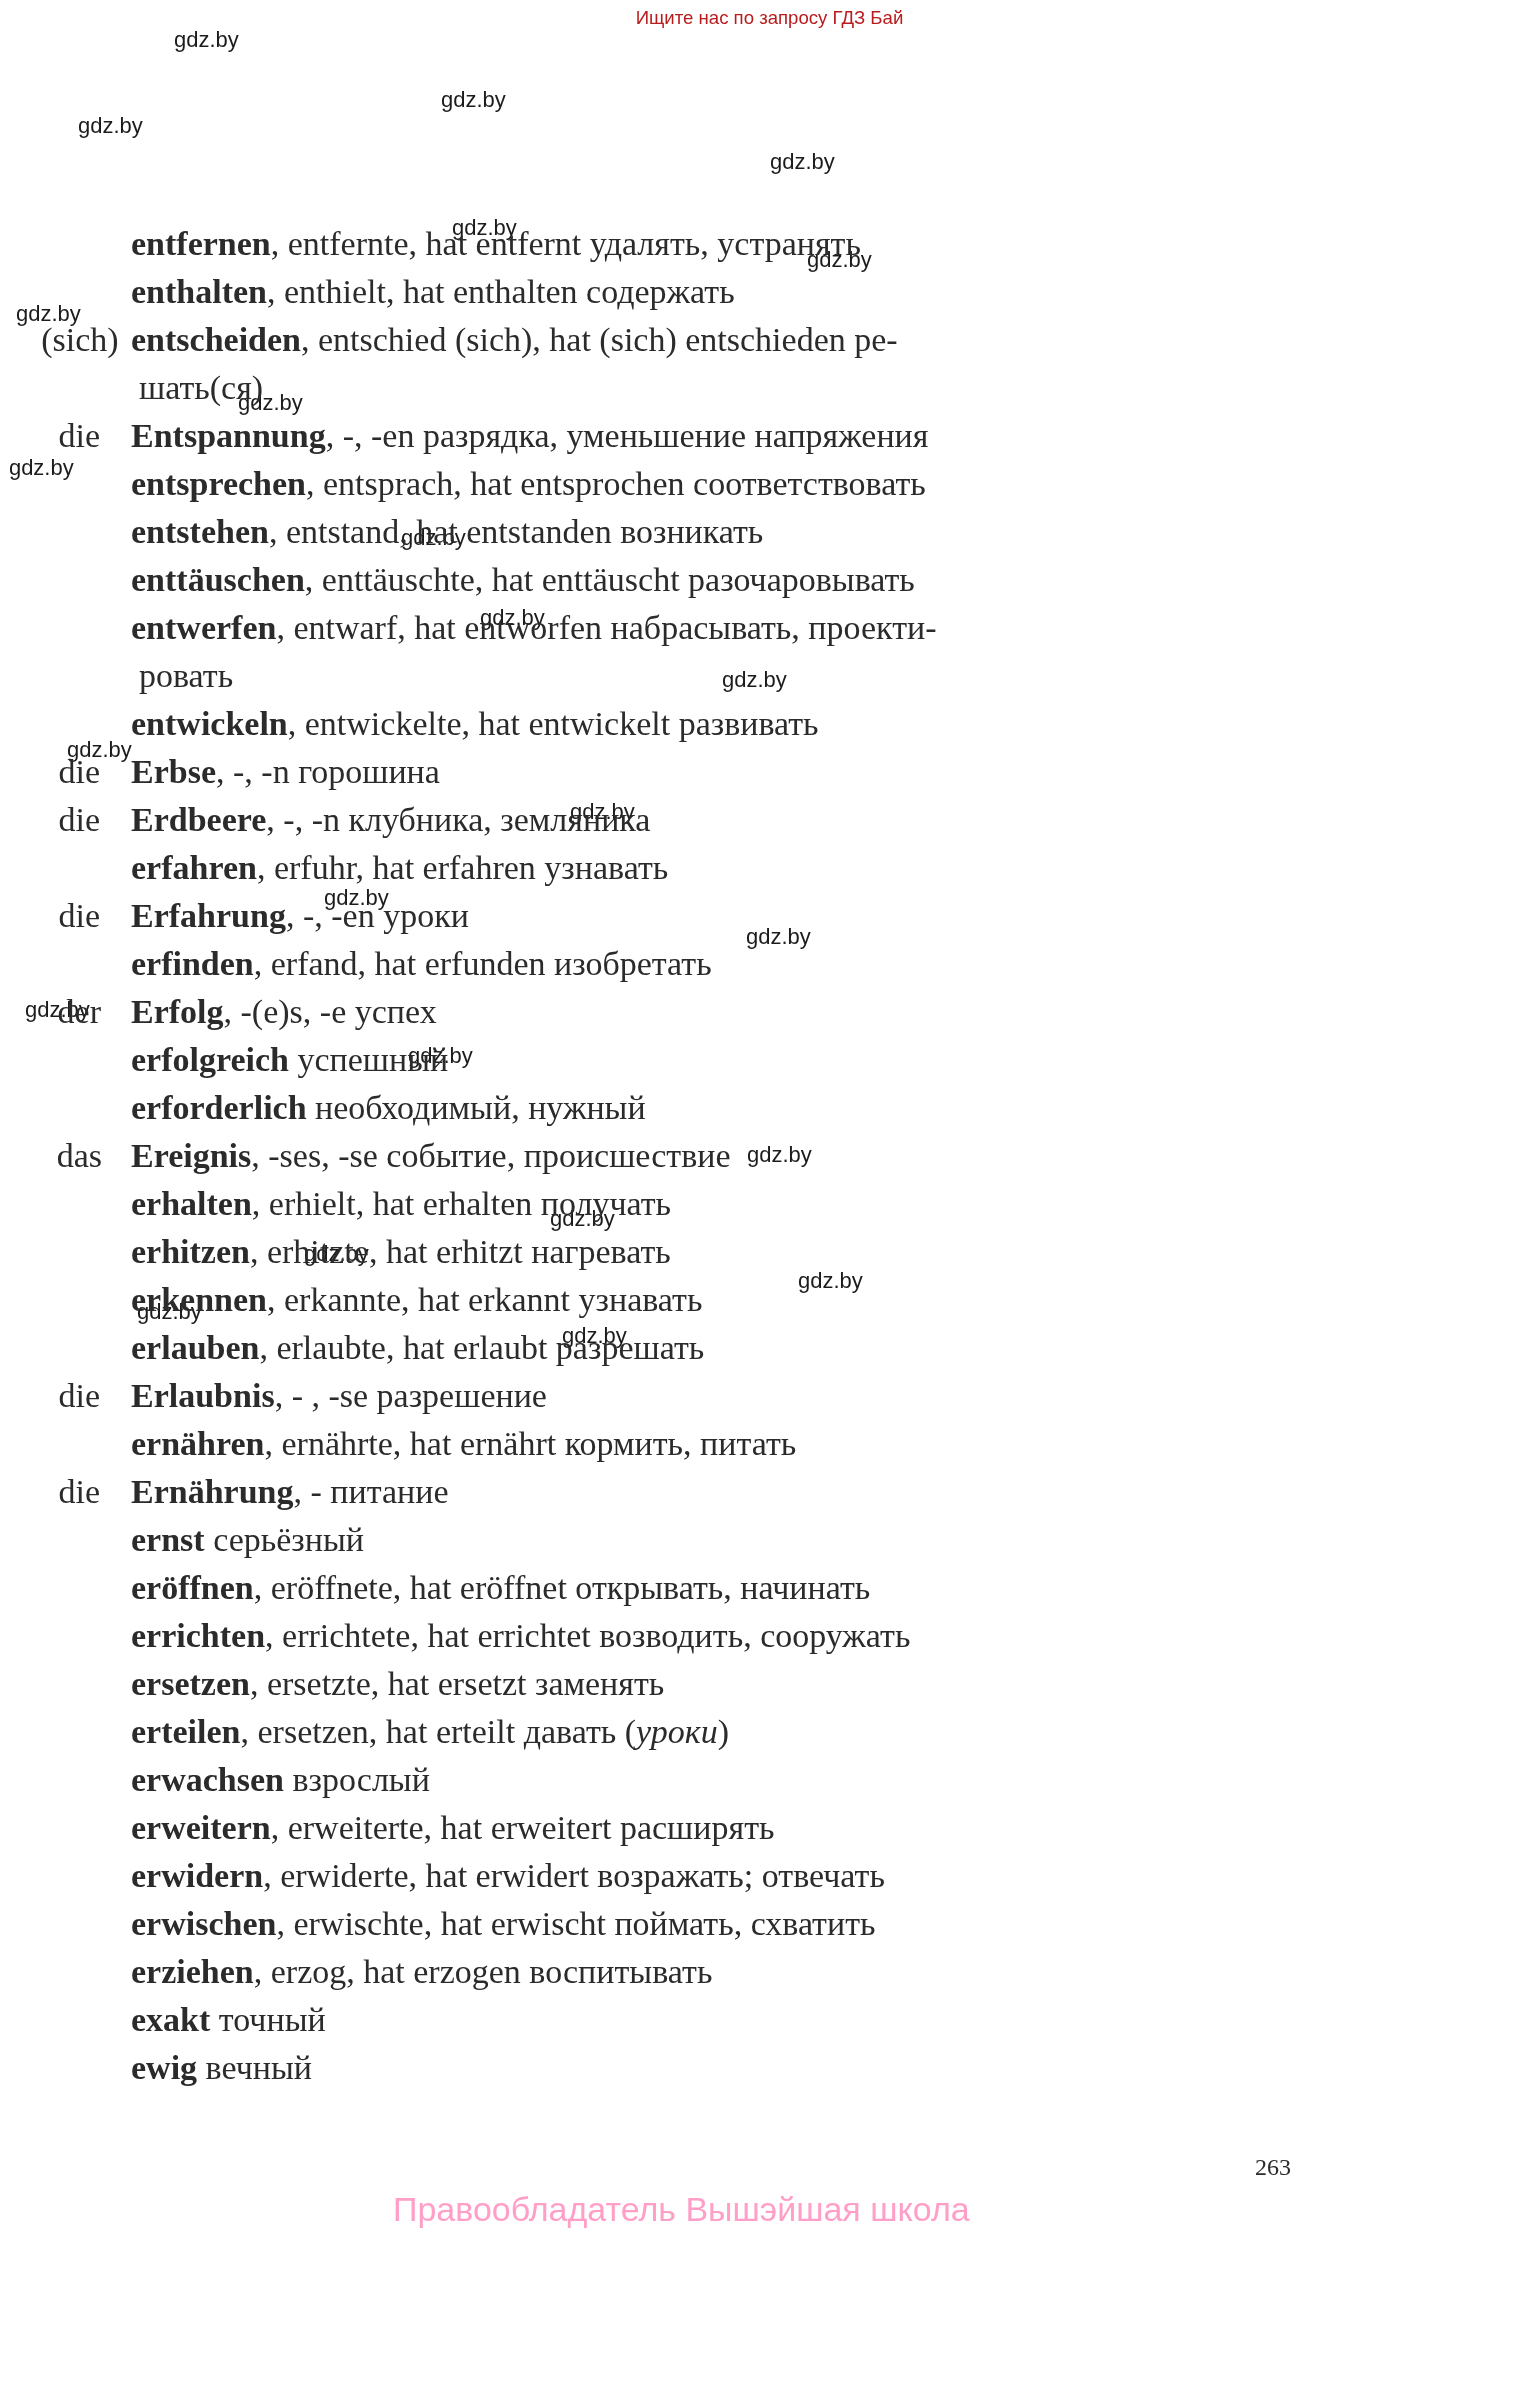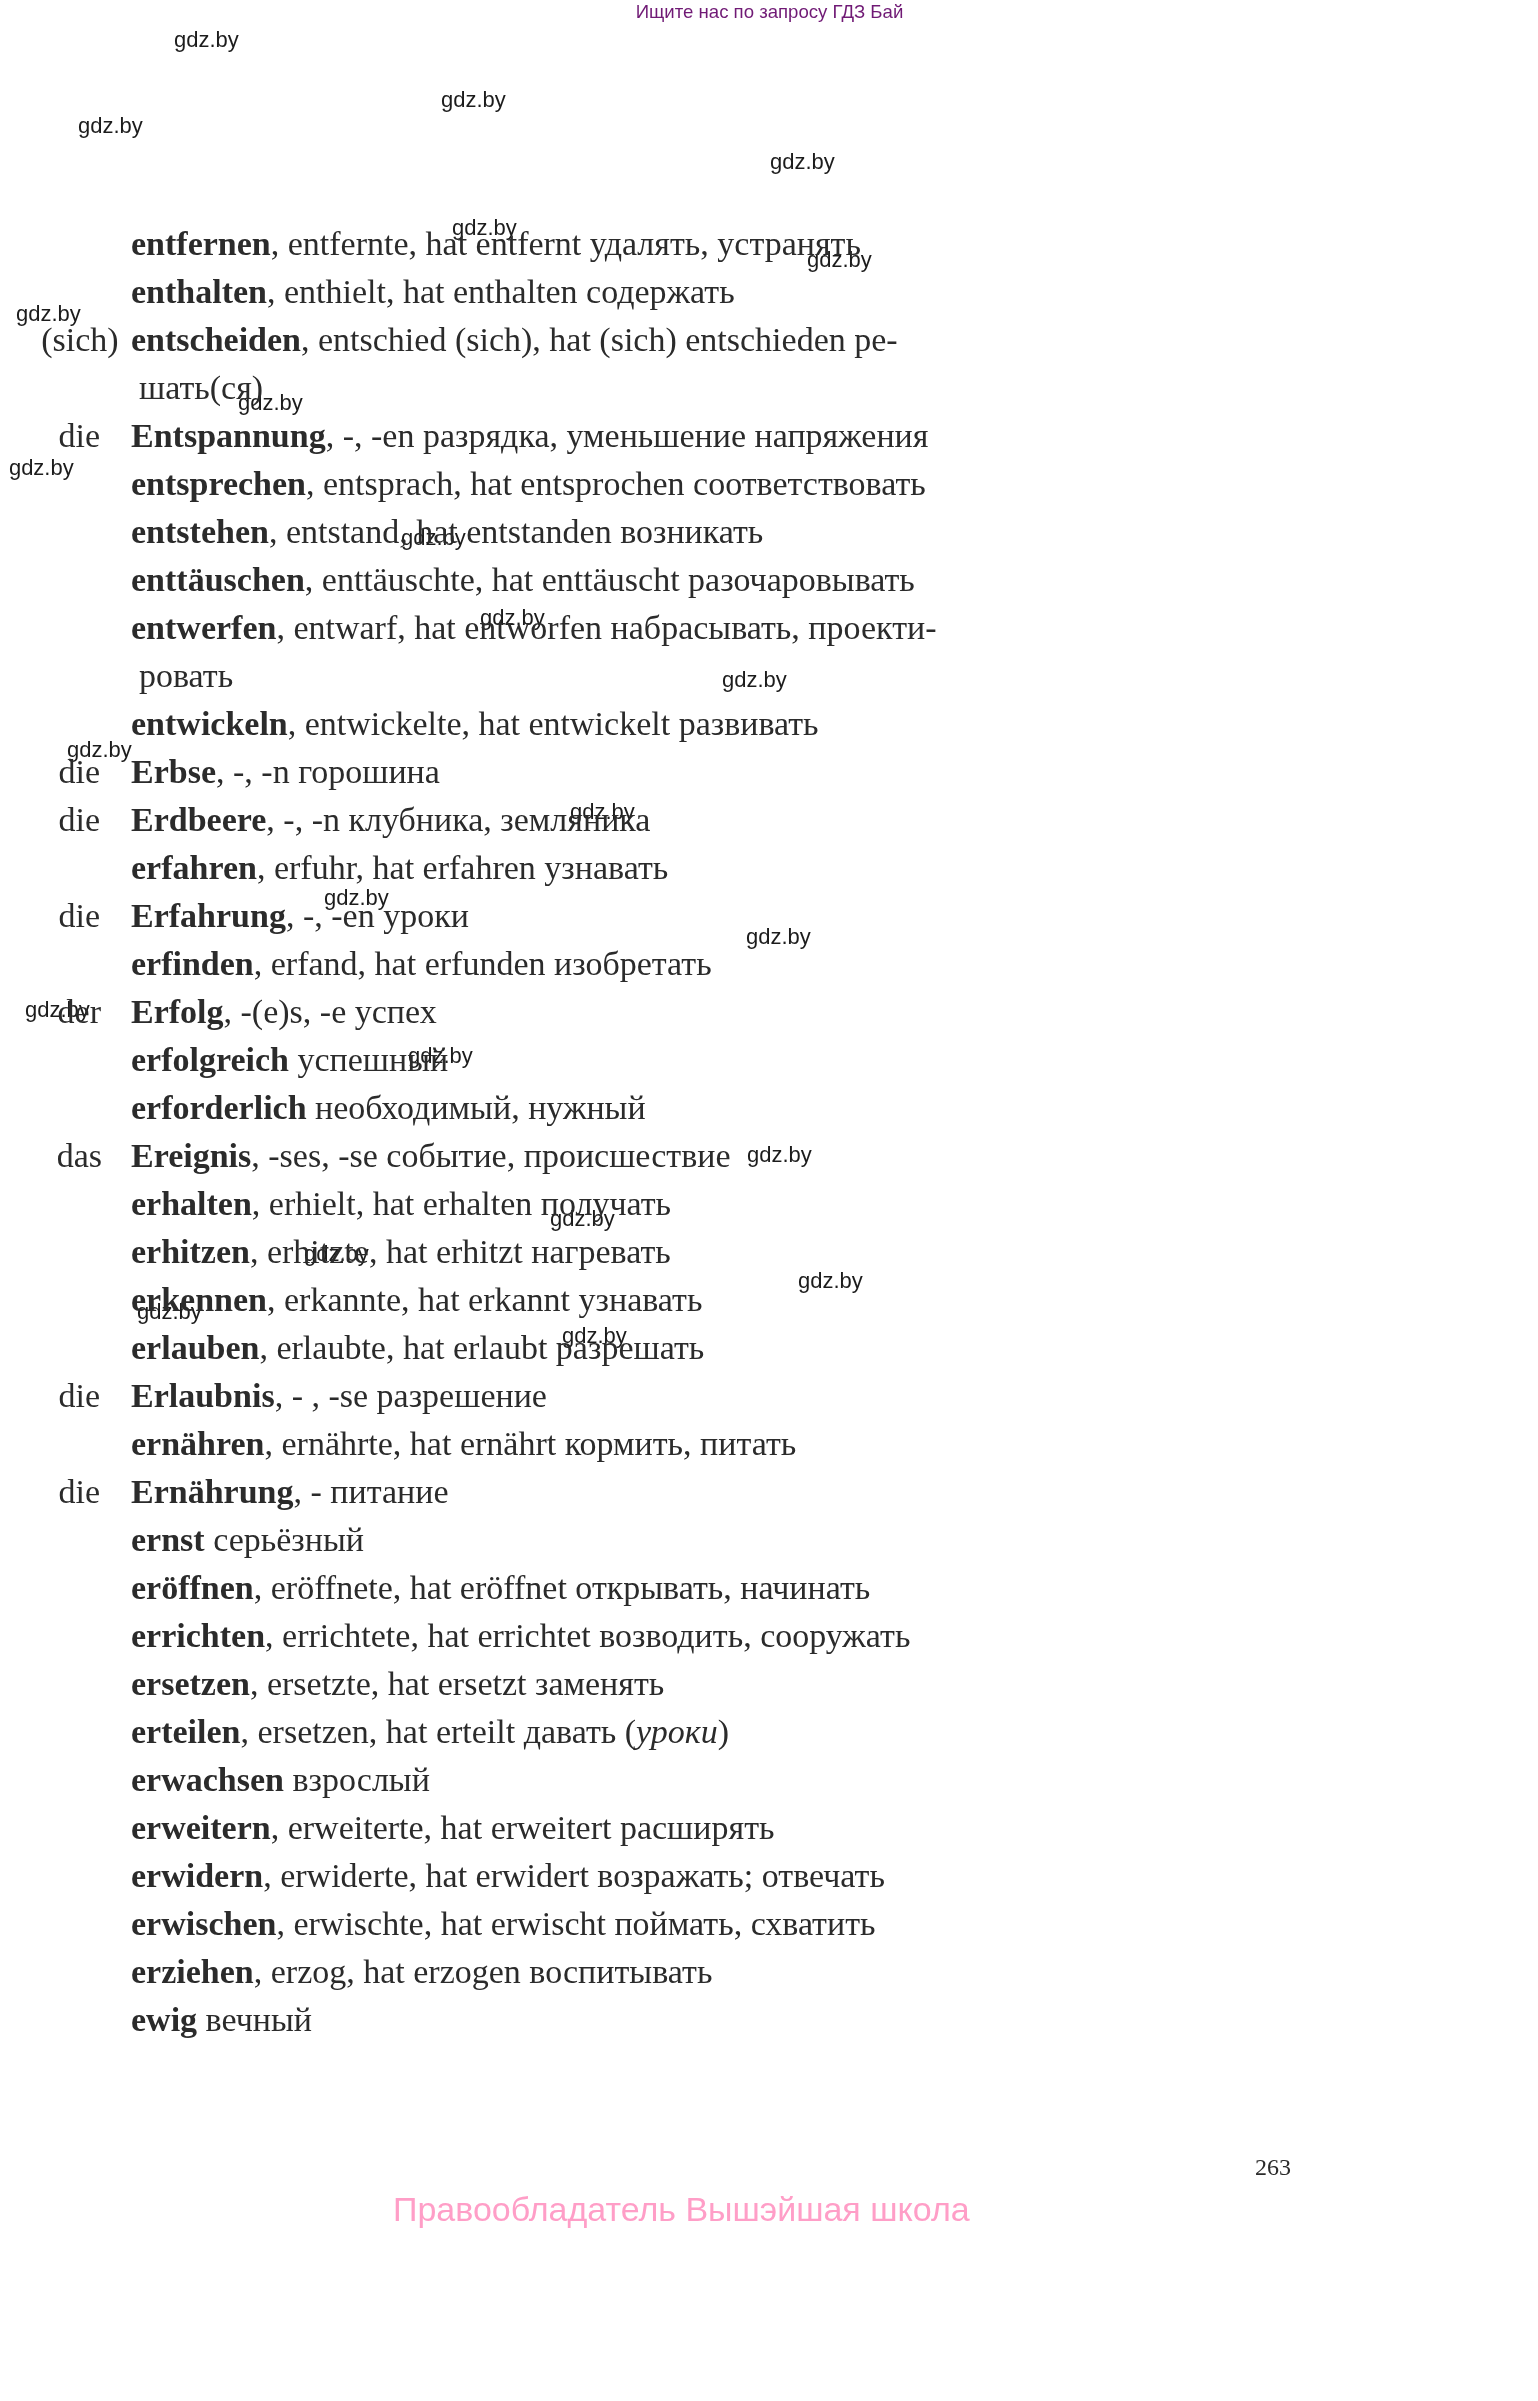--- a/index.html
+++ b/index.html
@@ -15,27 +15,27 @@
     position: relative;
     width: 1539px;
     height: 2401px;
     background: #ffffff;
     overflow: hidden;
   }
 
   
   .promo-banner {
     position: absolute;
-    top: 1px;
+    top: 7px;
     left: 0;
     width: 100%;
     text-align: center;
     font-family: "Liberation Sans", "DejaVu Sans", sans-serif;
     font-size: 18.6px;
-    color: #701a75;
+    color: #b91c1c;
     letter-spacing: 0px;
     white-space: nowrap;
   }
 
   
   .wm {
     position: absolute;
     font-family: "Liberation Sans", "DejaVu Sans", sans-serif;
     font-size: 22px;
     color: #1c1c1c;
@@ -282,20 +282,24 @@
       <div class="entry">
         <span class="art"></span>
         <span><span class="hw">erwischen</span><span class="rest">, erwischte, hat erwischt поймать, схватить</span></span>
       </div>
       <div class="entry">
         <span class="art"></span>
         <span><span class="hw">erziehen</span><span class="rest">, erzog, hat erzogen воспитывать</span></span>
       </div>
       <div class="entry">
         <span class="art"></span>
+        <span><span class="hw">exakt</span><span class="rest"> точный</span></span>
+      </div>
+      <div class="entry">
+        <span class="art"></span>
         <span><span class="hw">ewig</span><span class="rest"> вечный</span></span>
       </div>
     </div>
 
   <div class="page-number">263</div>
 
   <div class="copyright">Правообладатель Вышэйшая школа</div>
 
   <div class="bottom-links">gdz.by  //  гдз бай  //  гдз by</div>
 

